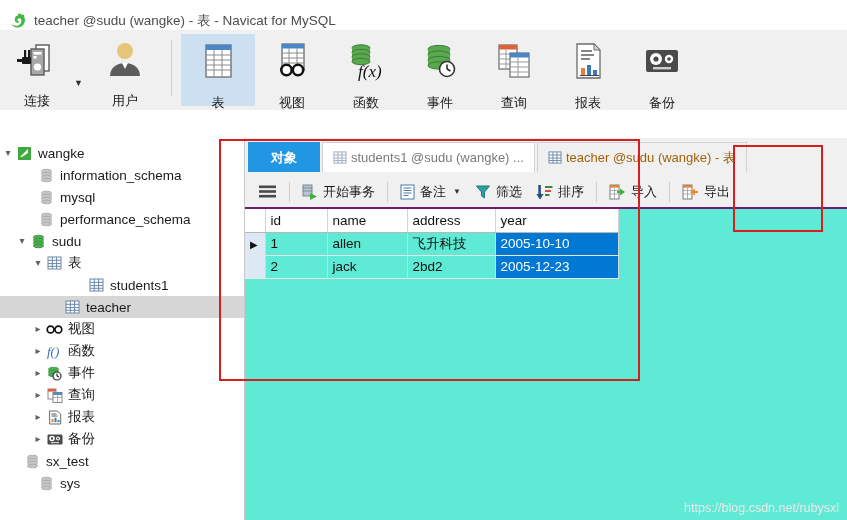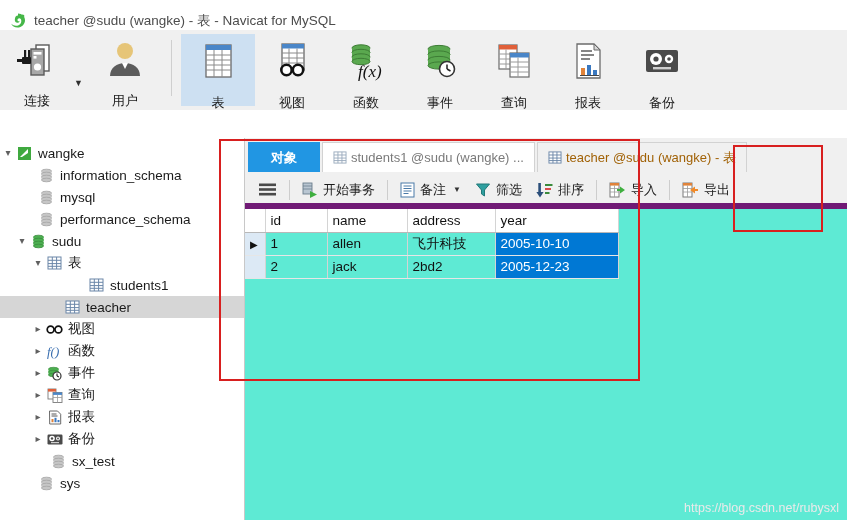--- a/index.html
+++ b/index.html
@@ -175,21 +175,21 @@
     border-color: #d2d2d2;
   }
 
   
   .datatoolbar {
     height: 33px;
     background: #f0f0f0;
     display: flex;
     align-items: center;
     padding-left: 6px;
-    border-bottom: 6px solid #701a75;
+    border-bottom: 2px solid #701a75;
   }
   .dt-btn {
     display: flex;
     align-items: center;
     gap: 5px;
     padding: 3px 7px;
     font-size: 13px;
     color: #1a1a1a;
     white-space: nowrap;
     cursor: default;
@@ -658,21 +658,21 @@
               <circle cx="5" cy="5.5" r="2.8" fill="#fff"></circle>
               <circle cx="5" cy="5.5" r="1.2" fill="#4a4a4a"></circle>
               <circle cx="11" cy="5.5" r="2" fill="#fff"></circle>
               <circle cx="11" cy="5.5" r=".9" fill="#4a4a4a"></circle>
               <rect x="4" y="9" width="8" height="1.2" fill="#cfcfcf"></rect>
             </svg>
         </div>
         <div class="tlabel">备份</div>
       </div>
 
-      <div class="tree-row" style="padding-left:34px">
+      <div class="tree-row" style="padding-left:8px">
         <div class="tw"></div>
         <div class="ticon">
           <svg width="13" height="15" viewBox="0 0 13 15">
               <g fill="#c6c6c6" stroke="#a4a4a4" stroke-width=".8">
                 <ellipse cx="6.5" cy="3" rx="5" ry="1.8"></ellipse>
                 <rect x="1.5" y="3" width="10" height="3" stroke="none"></rect>
                 <ellipse cx="6.5" cy="6" rx="5" ry="1.8"></ellipse>
                 <rect x="1.5" y="6" width="10" height="3" stroke="none"></rect>
                 <ellipse cx="6.5" cy="9" rx="5" ry="1.8"></ellipse>
                 <rect x="1.5" y="9" width="10" height="3" stroke="none"></rect>

